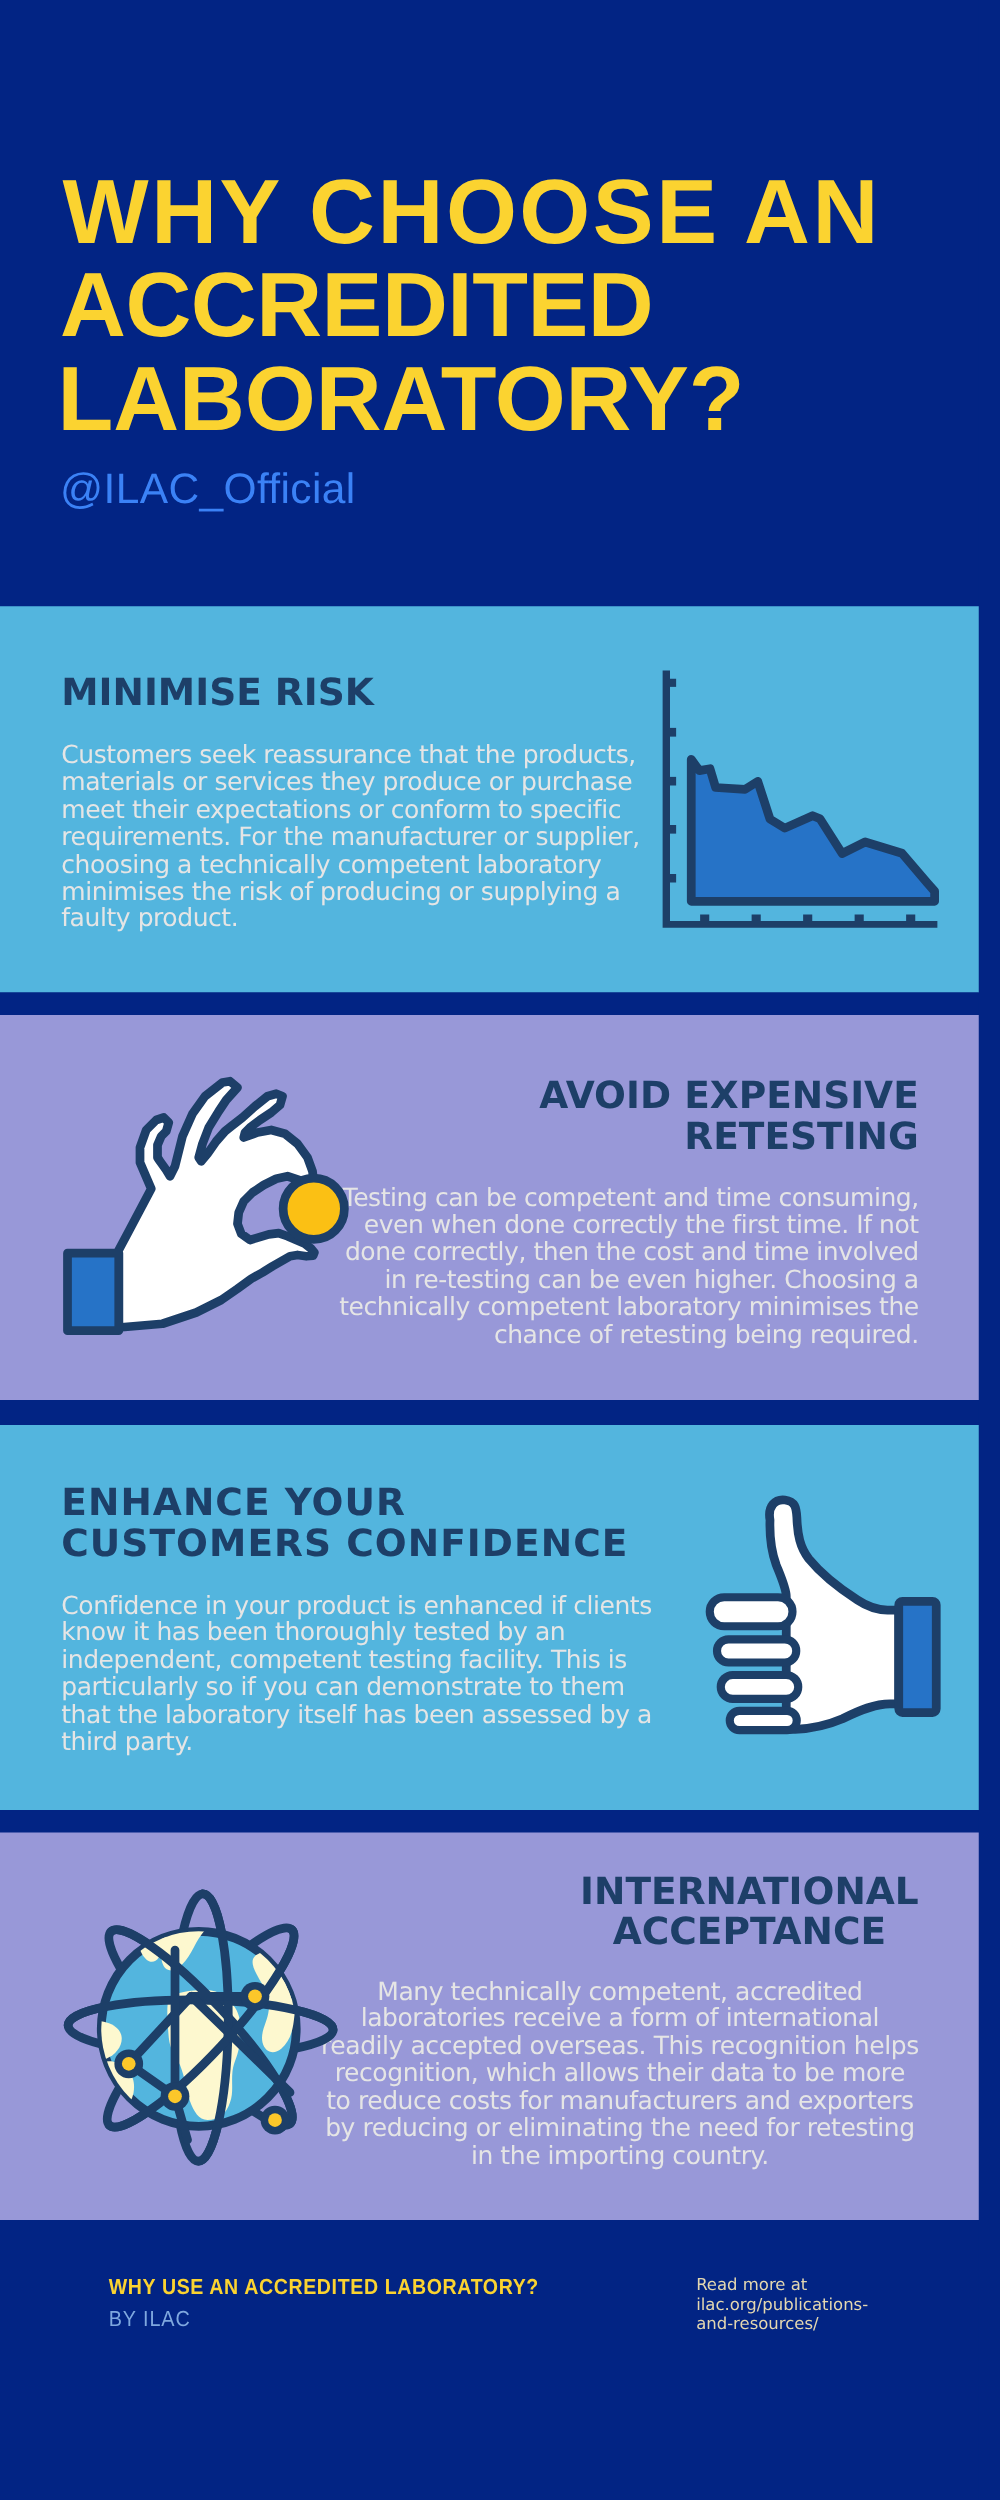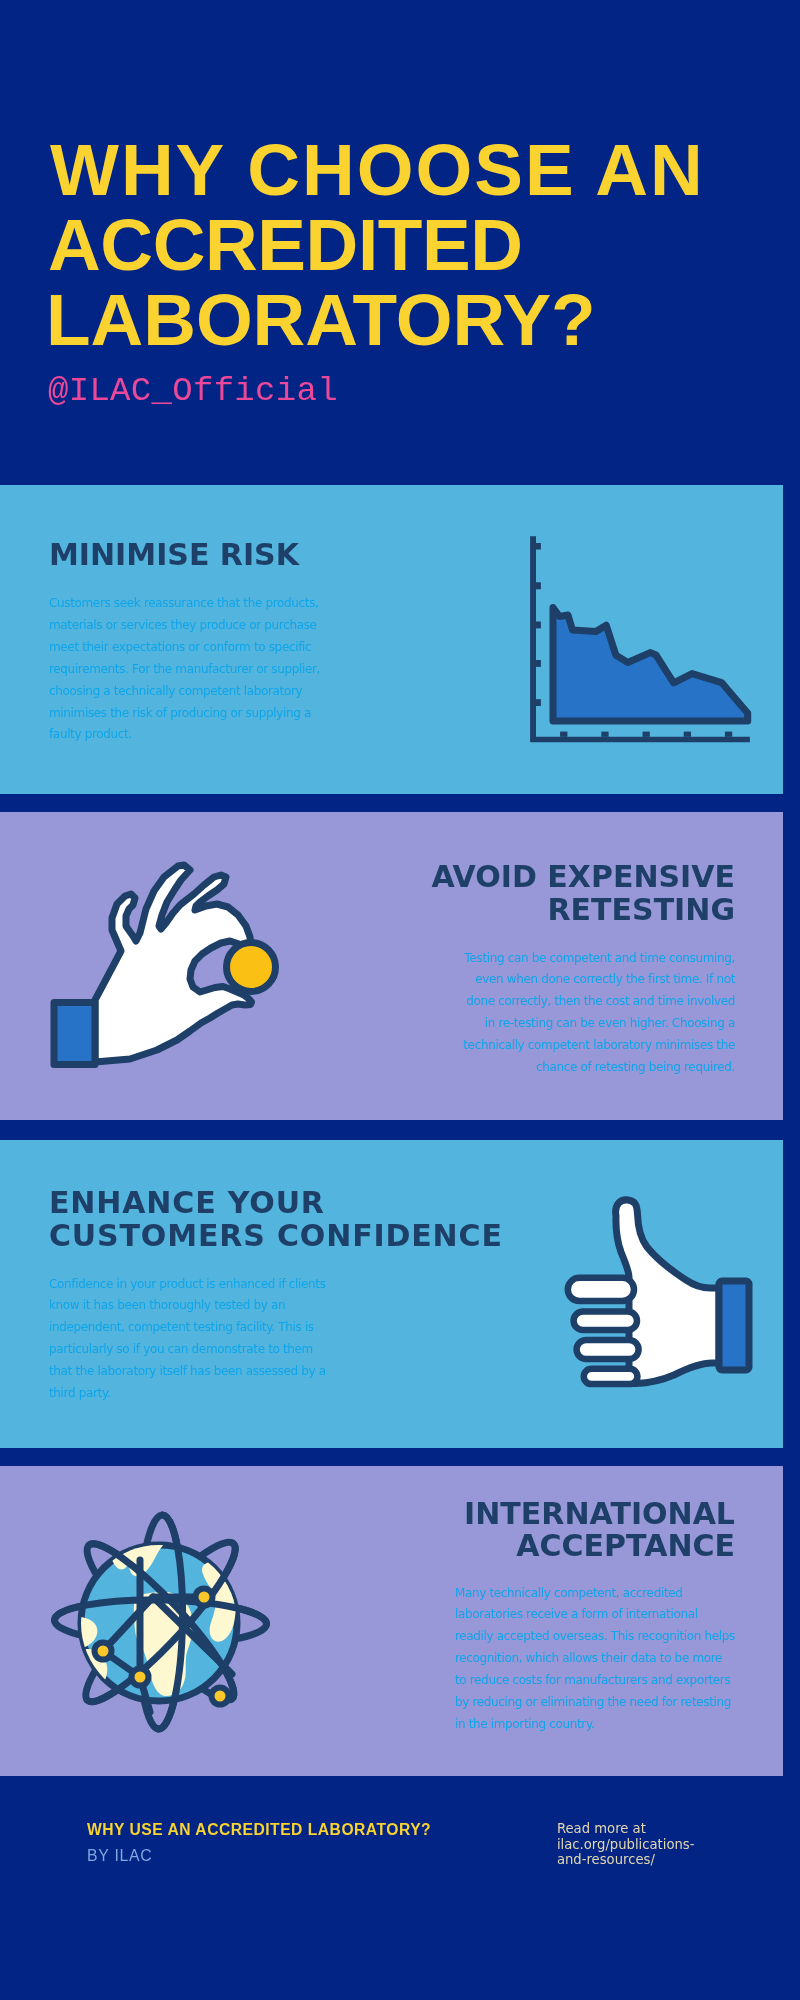--- a/index.html
+++ b/index.html
@@ -23,47 +23,47 @@
     font-family:"Liberation Sans", sans-serif;
     font-weight:bold; font-size:73px; line-height:75.2px;
     letter-spacing:0px; color:#fbd330; text-transform:uppercase;
     white-space:nowrap;
   }
   .hero-title .ln:nth-child(1) { letter-spacing:2.0px; }
   .hero-title .ln:nth-child(2) { letter-spacing:-0.4px; margin-left:-2px; }
   .hero-title .ln:nth-child(3) { letter-spacing:-0.05px; margin-left:-4px; }
   .hero-handle {
     position:absolute; left:48px; top:372px;
-    font-family:Liberation Mono, monospace;
-    font-weight:400; font-size:34px; letter-spacing:0.3px; color:#ec4899;
+    font-family:Liberation Sans, sans-serif;
+    font-weight:400; font-size:34px; letter-spacing:0.3px; color:#3b82f6;
     white-space:nowrap;
   }
 
   
   .sec-h { font-family:"DejaVu Sans", sans-serif; font-weight:bold;
            font-size:30px; line-height:32.8px; letter-spacing:0px;
            color:#1d3f68; text-transform:uppercase; white-space:nowrap; }
   .sec-b { font-family:"DejaVu Sans", sans-serif; font-weight:400;
-           font-size:12px; letter-spacing:-0.35px; line-height:21.9px;
-           color:#0ea5e9; white-space:nowrap; }
+           font-size:20px; letter-spacing:-0.35px; line-height:21.9px;
+           color:#e5e5e5; white-space:nowrap; }
 
   .s1-h { position:absolute; left:49px; top:539px; }
   .s1-b { position:absolute; left:49px; top:593px; }
   .s1-icon { position:absolute; left:525px; top:530px; }
 
   .s2-h { position:absolute; right:48px; top:861px; text-align:right; }
   .s2-b { position:absolute; right:48px; top:947.5px; text-align:right; }
   .s2-icon { position:absolute; left:45px; top:855px; }
 
   .s3-h { position:absolute; left:49px; top:1187px; letter-spacing:0.85px; }
   .s3-b { position:absolute; left:49px; top:1273.5px; }
   .s3-icon { position:absolute; left:560px; top:1195px; }
 
-  .s4-h { position:absolute; right:48px; top:1497.5px; text-align:right; }
-  .s4-b { position:absolute; right:48px; top:1582.5px; text-align:left; }
+  .s4-h { position:absolute; right:48px; top:1497.5px; text-align:center; }
+  .s4-b { position:absolute; right:48px; top:1582.5px; text-align:center; }
   .s4-icon { position:absolute; left:45px; top:1500px; }
 
   
   .f-title { position:absolute; left:87px; top:1818.5px;
              font-family:"Liberation Sans", sans-serif; font-weight:bold;
              font-size:17.4px; letter-spacing:0.55px; color:#fbd330;
              text-transform:uppercase; white-space:nowrap;
              transform:scaleX(0.9); transform-origin:left top; }
   .f-sub   { position:absolute; left:87px; top:1845px;
              font-family:"Liberation Sans", sans-serif; font-weight:400;

